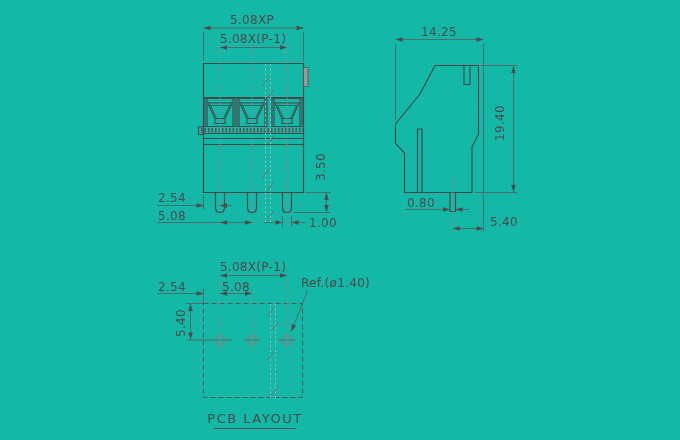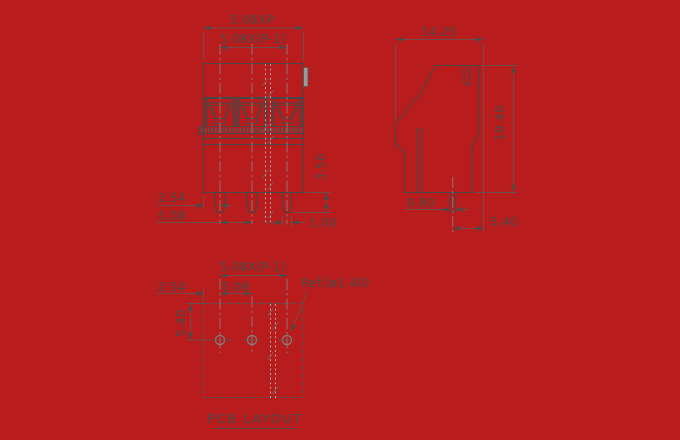--- a/index.html
+++ b/index.html
@@ -1,16 +1,16 @@
 <!DOCTYPE html>
 <html><head>
 <meta charset="utf-8">
 <style>
   html,body{margin:0;padding:0;background:#ffffff;}
-  .stage{width:680px;height:440px;background:#b91c1c;position:relative;overflow:hidden;}
+  .stage{width:680px;height:440px;background:#14b8a6;position:relative;overflow:hidden;}
   svg{display:block;}
   .ol{stroke:#474747;stroke-width:1.15;fill:none;stroke-linejoin:miter;stroke-linecap:square;}
   .thin{stroke:#5a5a5a;stroke-width:.8;fill:none;}
   .dim{stroke:#5a5a5a;stroke-width:.8;fill:none;}
   .cl{stroke:#8a8a8a;stroke-width:.8;fill:none;stroke-dasharray:11 3 2.5 3;}
   .brk{stroke:#b4b4b4;stroke-width:.9;fill:none;stroke-dasharray:2 2.6;}
   .slash{stroke:#6a6a6a;stroke-width:.9;fill:none;}
   .band{stroke:#565656;stroke-width:4.6;fill:none;stroke-dasharray:1.5 2;}
   .dash{stroke:#555;stroke-width:1;fill:none;stroke-dasharray:5 3;}
   .hole{stroke:#808080;stroke-width:1.3;fill:none;}

